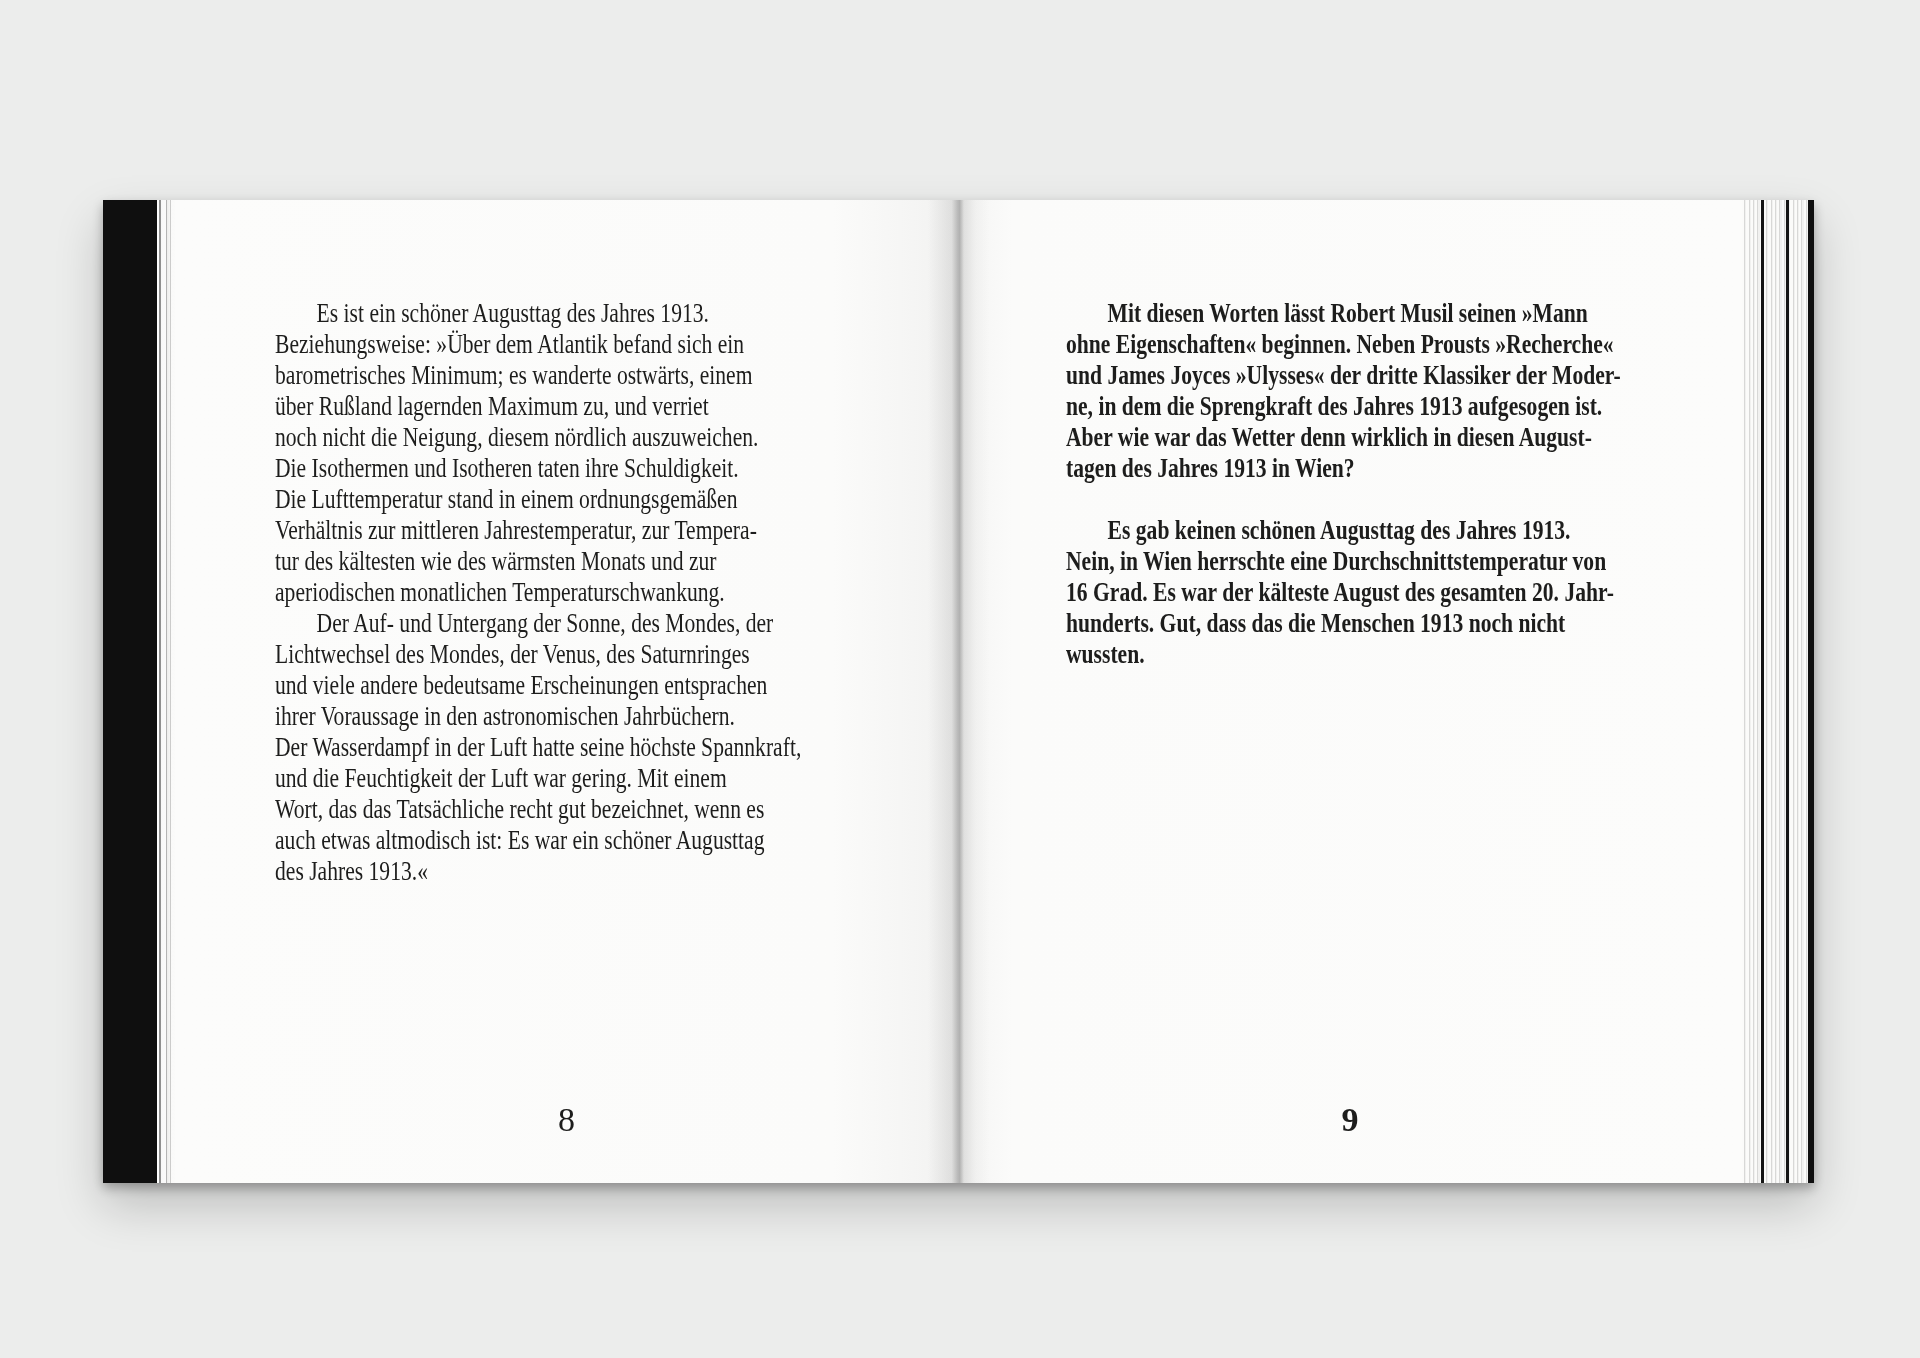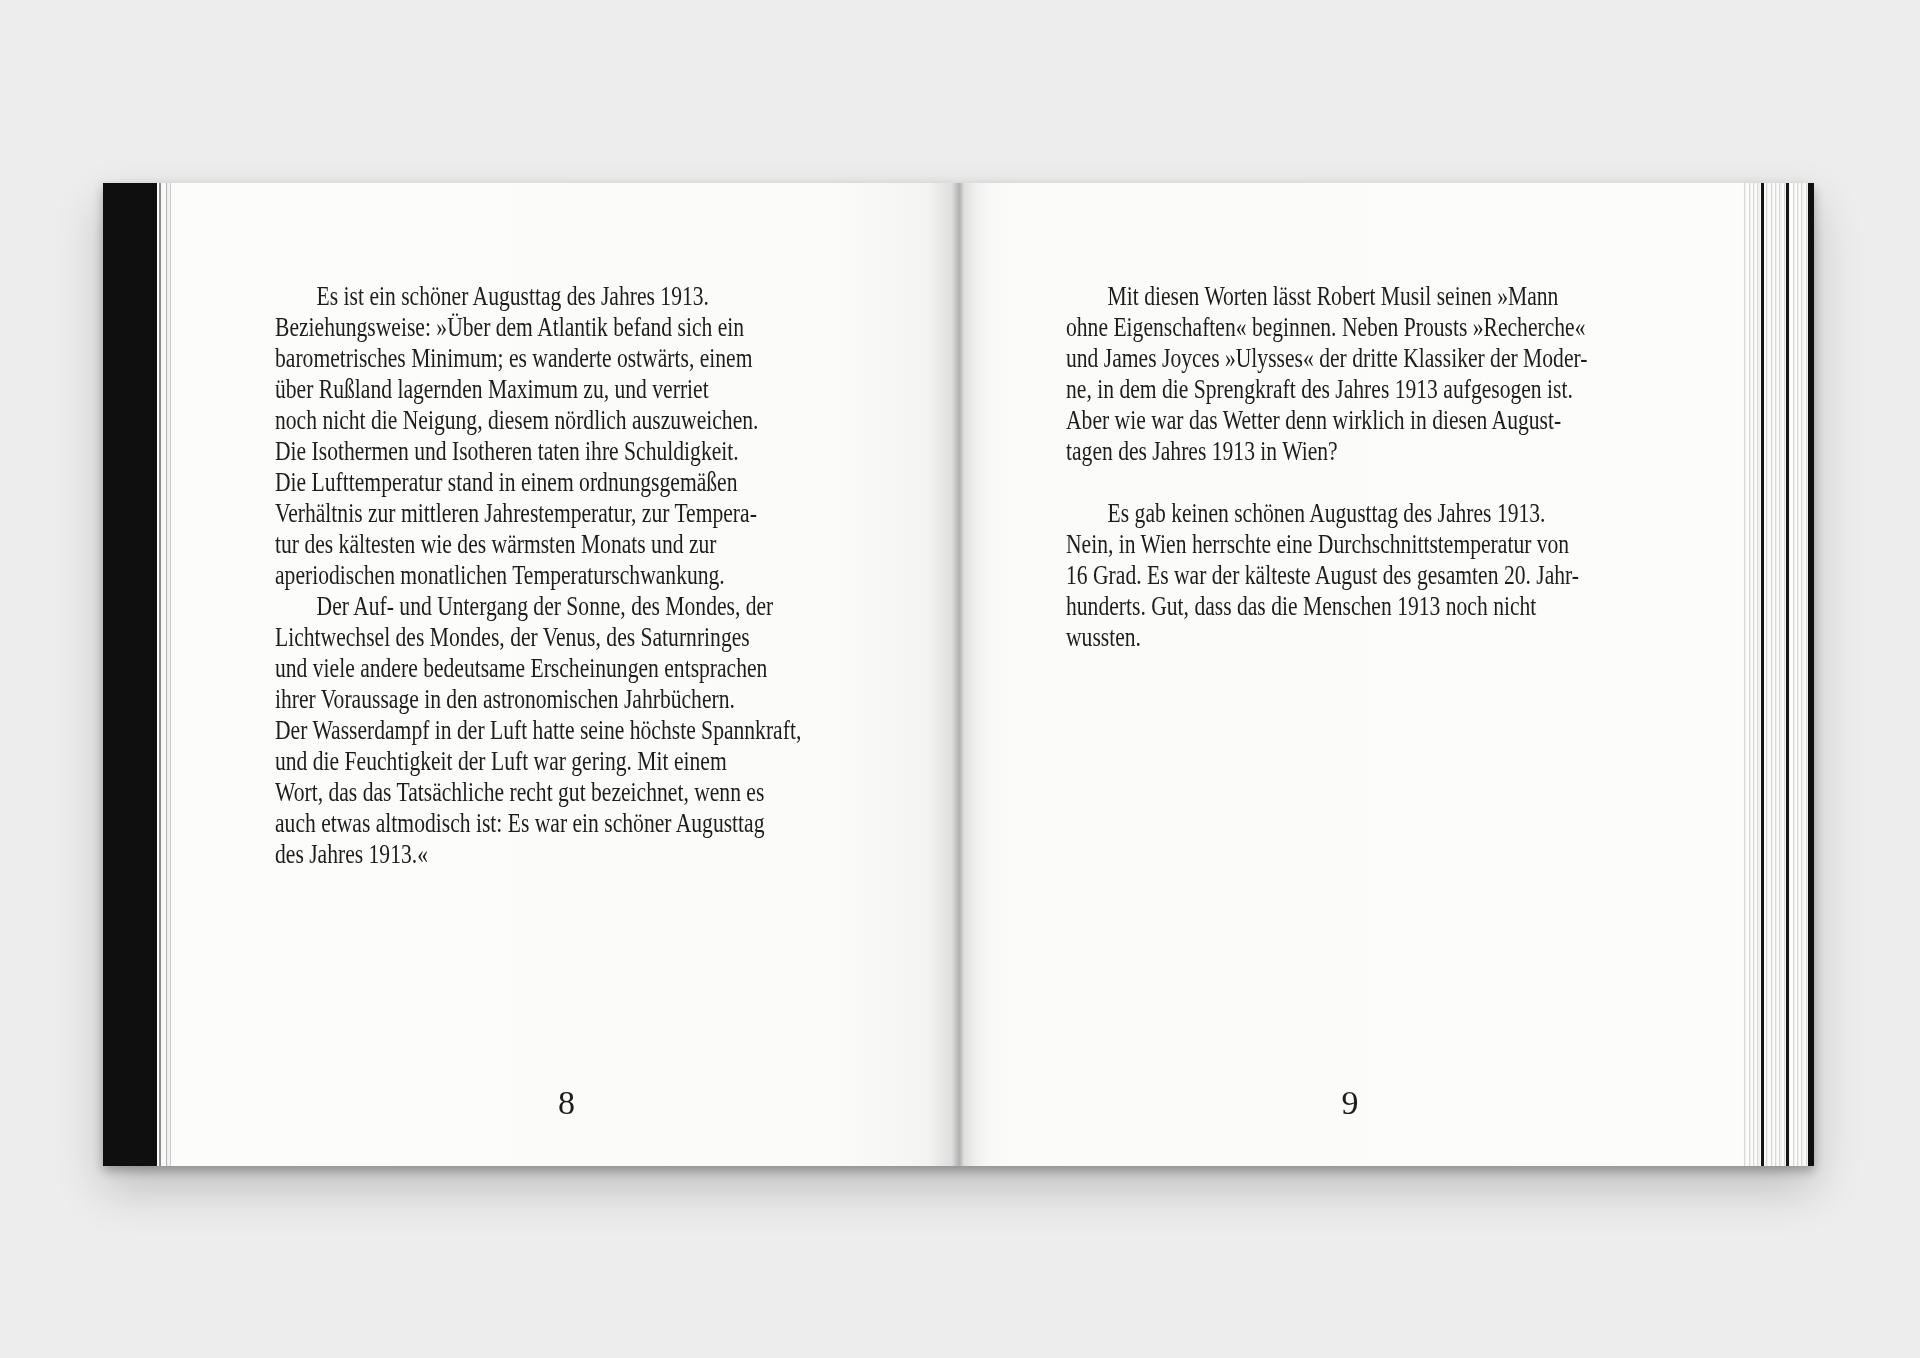--- a/index.html
+++ b/index.html
@@ -12,21 +12,21 @@
   }
   .scene {
     position: relative;
     width: 1920px;
     height: 1358px;
     background: #ecedec;
   }
   .book {
     position: absolute;
     left: 103px;
-    top: 183px;
+    top: 200px;
     width: 1711px;
     height: 983px;
     display: flex;
     flex-direction: row;
     box-shadow: 0 5px 10px rgba(0,0,0,0.28), 0 22px 45px rgba(0,0,0,0.20);
     align-items: flex-end;
   }
   .cover-left {
     width: 54px;
     height: 100%;
@@ -48,20 +48,21 @@
     position: relative;
     height: 100%;
   }
   .page-left {
     width: 783px;
     background: linear-gradient(to right, #fcfcfb 0%, #fbfbfa 84%, #f4f4f3 96%, #ebebea 100%);
   }
   .page-right {
     width: 784px;
     background: linear-gradient(to right, #ededec 0%, #f6f6f5 2%, #fbfbfa 7%, #fcfcfb 100%);
+    font-weight: bold;
   }
   .spine-shadow {
     position: absolute;
     left: 825px;
     top: 0;
     width: 62px;
     height: 100%;
     pointer-events: none;
     background: linear-gradient(to right,
       rgba(100,100,100,0) 0%,

